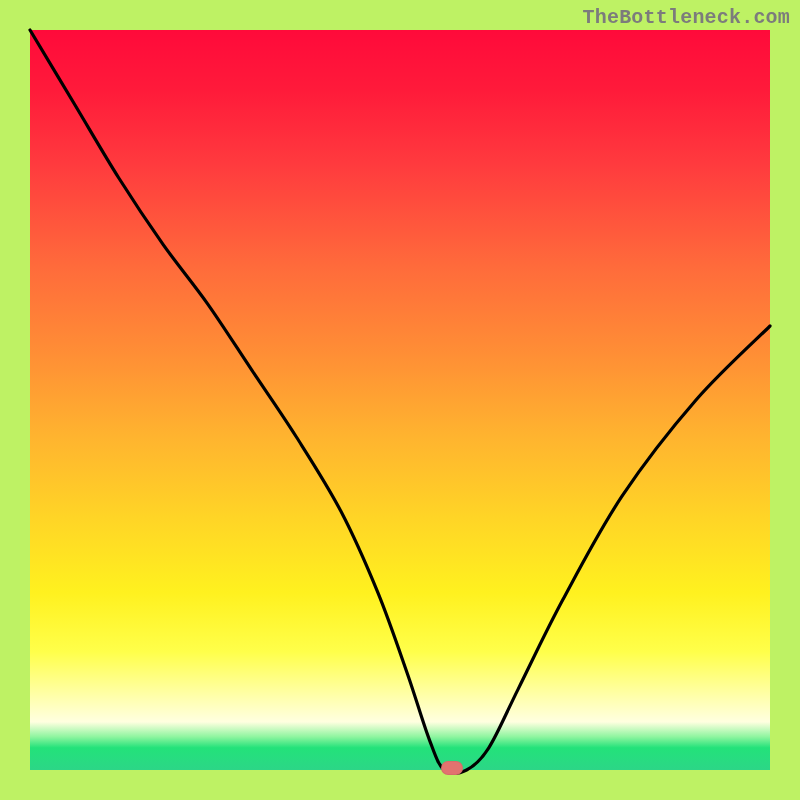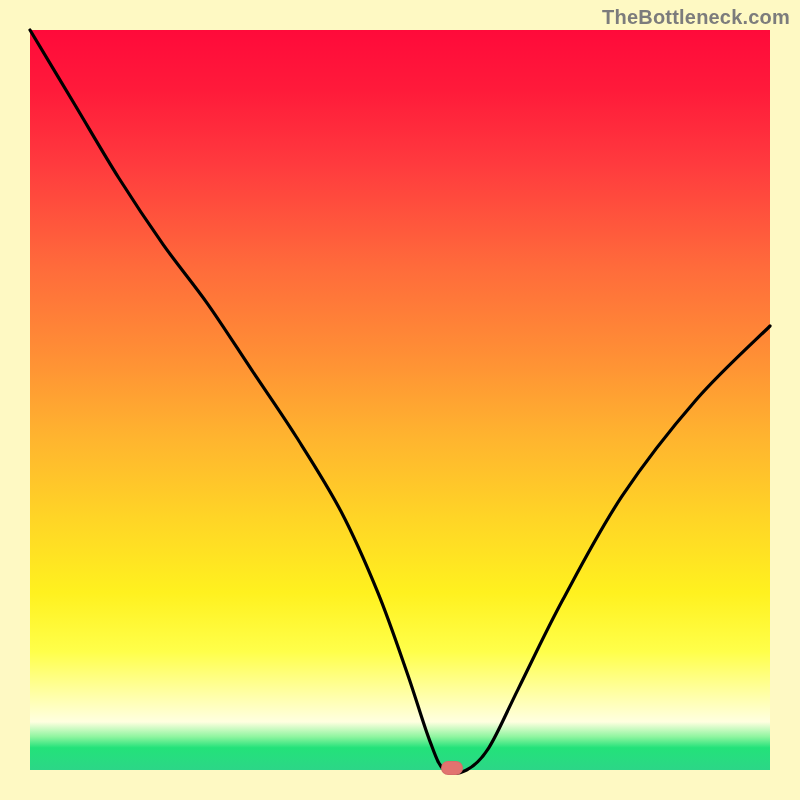--- a/index.html
+++ b/index.html
@@ -8,21 +8,22 @@
     width: 800px;
     height: 800px;
     background: #000;
     overflow: hidden;
     font-family: Arial, Helvetica, sans-serif;
   }
   .frame {
     position: relative;
     width: 800px;
     height: 800px;
-    background: #fef9c3;
+    background: #bef264;
+    font-family: Liberation Mono, monospace;
   }
   .plot-area {
     position: absolute;
     left: 30px;
     top: 30px;
     width: 740px;
     height: 740px;
     
     background: linear-gradient(
       to bottom,

